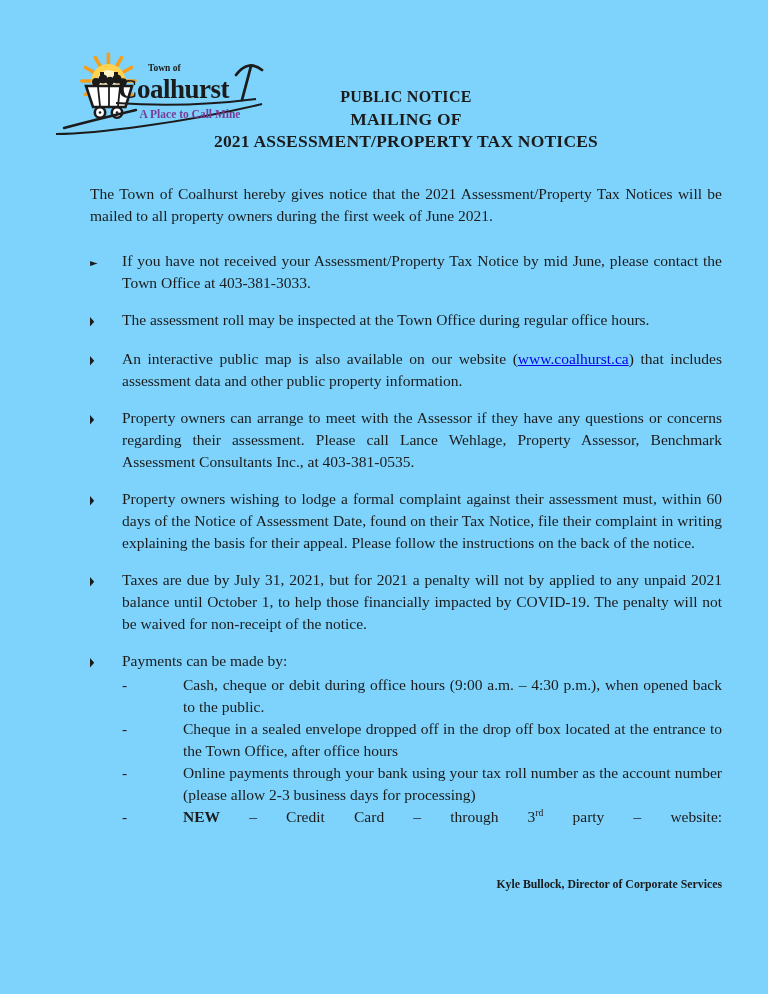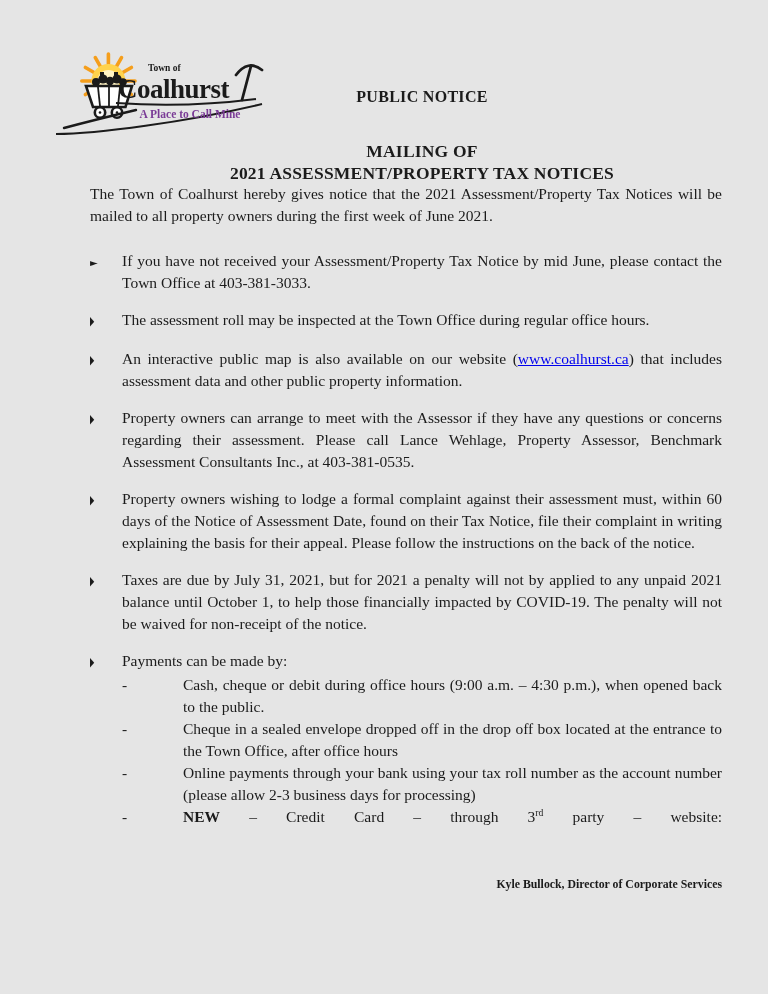--- a/index.html
+++ b/index.html
@@ -1,24 +1,24 @@
 <!DOCTYPE html>
 <html><head>
 <meta charset="utf-8">
 <style>
   html,body{margin:0;padding:0;background:#ffffff;}
   .page{
-    position:relative;width:768px;height:994px;background:#e5e5e5;
+    position:relative;width:768px;height:994px;background:#7dd3fc;
     font-family:"Liberation Serif","DejaVu Serif",serif;
     color:#1b1b1b;font-size:15.5px;line-height:22px;overflow:hidden;
   }
   .logo{position:absolute;left:56px;top:48px;width:210px;height:92px;}
-  .header-area{position:absolute;left:106px;top:86px;width:632px;text-align:center;}
+  .header-area{position:absolute;left:90px;top:86px;width:632px;text-align:center;}
   .public-notice{font-weight:bold;font-size:16px;letter-spacing:.3px;}
-  .notice-title{margin-top:32px;font-weight:bold;font-size:17.5px;line-height:22px;letter-spacing:.2px;}
+  .notice-title{margin-top:0;font-weight:bold;font-size:17.5px;line-height:22px;letter-spacing:.2px;}
   .content{position:absolute;left:90px;top:183px;width:632px;}
   .intro{text-align:justify;}
   .bullet{display:flex;margin-top:15px;}
   .bullet.first{margin-top:23px;}
   .marker-cell{flex:0 0 32px;}
   .tri-wide{font-family:"DejaVu Sans",sans-serif;font-size:10px;}
   .tri-narrow{font-family:"DejaVu Sans",sans-serif;font-size:11px;display:inline-block;
     transform:scaleX(.5) scaleY(1.12);transform-origin:left center;}
   .b-text{flex:1;text-align:justify;}
   .sub{display:flex;margin-left:32px;}

